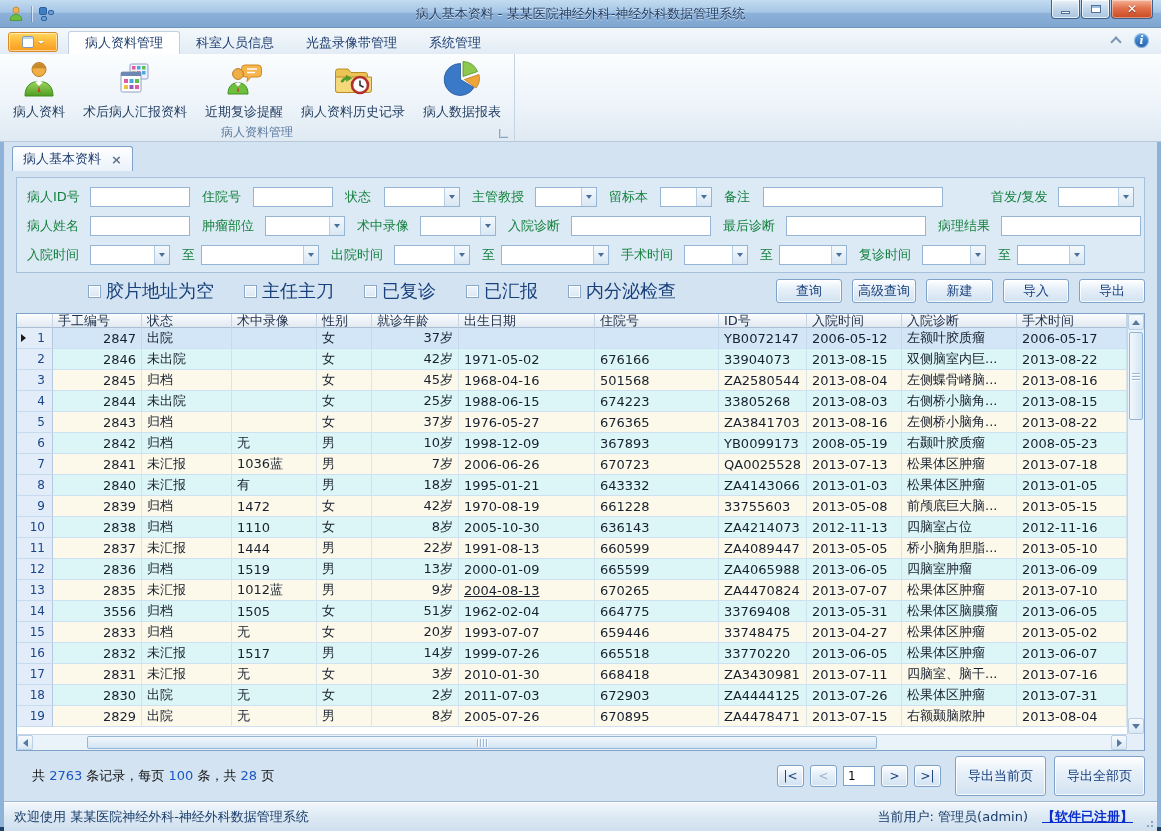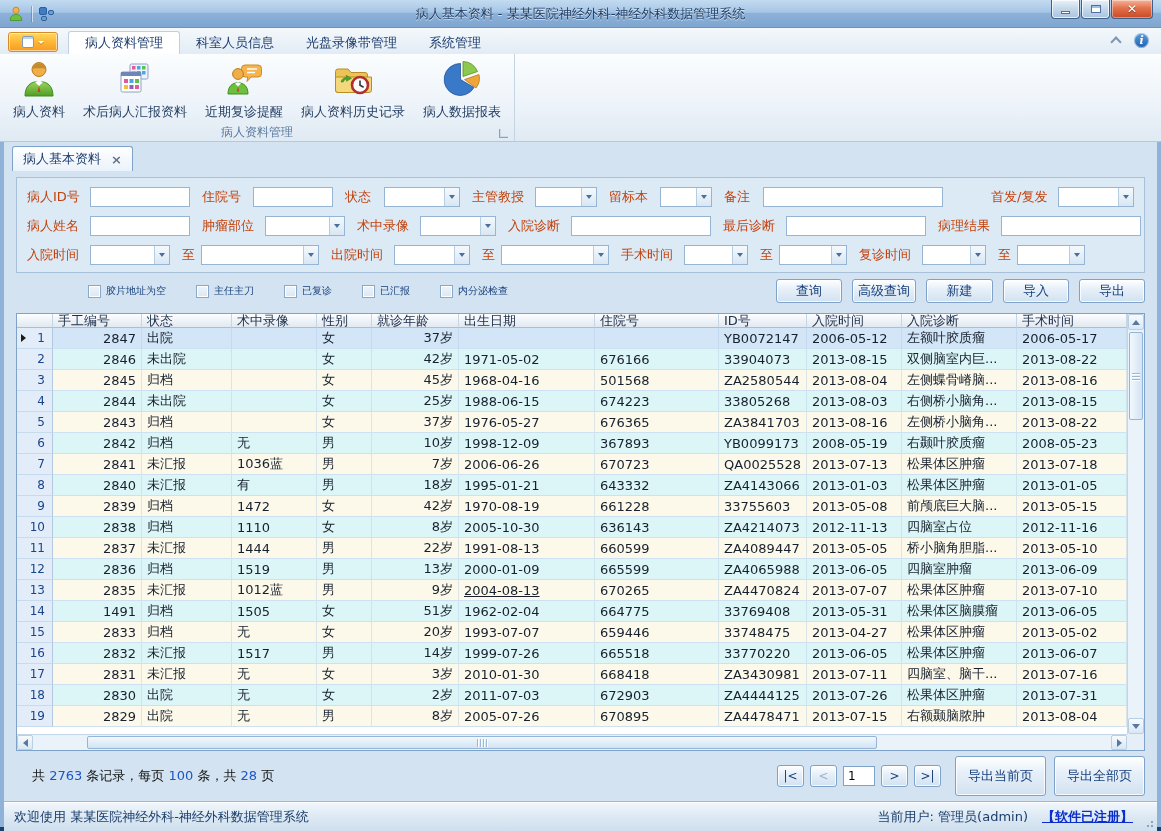--- a/index.html
+++ b/index.html
@@ -64,30 +64,30 @@
   .docRow{margin-top:4px;height:25px;display:flex;align-items:flex-end;padding-left:8px;}
   .docTab{height:25px;padding:0 10px;background:linear-gradient(#ffffff,#eaf2fa);border:1px solid #7fa3c8;border-bottom:none;
     border-radius:3px 3px 0 0;display:flex;align-items:center;gap:10px;color:#1e3c6e;font-size:13px;}
   .docTab .x{color:#5f7389;font-weight:bold;font-size:13px;line-height:1;}
   
   .filterBox{margin:6px 12px 0;background:#dceaf6;border:1px solid #a7c1da;padding:9px 10px 7px;display:flex;flex-direction:column;gap:9px;}
   .frow{display:flex;align-items:center;}
   .field{display:flex;align-items:center;margin-right:12px;}
   .field:last-child{margin-right:0;}
   .field.end{margin-left:auto;margin-right:0;}
-  .flabel{color:#c2410c;white-space:nowrap;margin-right:5px;font-size:13px;}
+  .flabel{color:#15803d;white-space:nowrap;margin-right:5px;font-size:13px;}
   .tinput{height:20px;border:1px solid #96b5d4;background:#fff;}
   .combo{height:20px;border:1px solid #96b5d4;background:#fff;display:flex;}
   .combo .cfill{flex:1;}
   .combo .arrow{width:15px;background:linear-gradient(#f4f9fd,#d9e7f3);border-left:1px solid #b7cde2;
     display:flex;align-items:center;justify-content:center;}
   .combo .arrow i{width:0;height:0;border:3px solid transparent;border-top:4px solid #4a6f9a;margin-top:3px;}
   
   .checkRow{margin:6px 12px 0;display:flex;align-items:center;padding-left:72px;}
-  .cbx{display:flex;align-items:center;gap:5px;margin-right:30px;color:#17407c;font-size:10px;}
+  .cbx{display:flex;align-items:center;gap:5px;margin-right:30px;color:#17407c;font-size:18px;}
   .cbx .box{width:13px;height:13px;border:1px solid #8aa8c8;background:linear-gradient(#eef4fa,#dce8f4);box-shadow:inset 0 0 0 1px #fff;}
   .actions{margin-left:auto;display:flex;gap:10px;}
   .btn{height:24px;border:1px solid #7fa3c8;border-radius:3px;color:#17407c;font-size:13px;
     background:linear-gradient(#ffffff,#e7f0f9 40%,#d2e2f1);display:flex;align-items:center;justify-content:center;
     box-shadow:inset 0 0 0 1px rgba(255,255,255,.8);}
   
   .gridWrap{margin:10px 12px 0;position:relative;border:1px solid #7fa3c8;background:#fff;height:438px;}
   .gtable{position:absolute;left:0;top:0;right:17px;bottom:16px;overflow:hidden;}
   .hrow{display:flex;height:14px;}
   .hcell{border-right:1px solid #c6d5e4;border-bottom:1px solid #aabfd4;padding:0 5px;display:flex;align-items:center;
@@ -668,21 +668,21 @@
             <div class="dc ar" style="flex: 0 0 87px;">9岁</div>
             <div class="dc" style="flex: 0 0 136px; text-decoration: underline;">2004-08-13</div>
             <div class="dc" style="flex: 0 0 124px;">670265</div>
             <div class="dc" style="flex: 0 0 88px;">ZA4470824</div>
             <div class="dc" style="flex: 0 0 95px;">2013-07-07</div>
             <div class="dc" style="flex: 0 0 115px;">松果体区肿瘤</div>
             <div class="dc" style="flex: 1 1 0%;">2013-07-10</div>
           </div>
           <div class="drow row-even">
             <div class="rn">14</div>
-            <div class="dc ar" style="flex: 0 0 89px;">1491</div>
+            <div class="dc ar" style="flex: 0 0 89px;">3556</div>
             <div class="dc" style="flex: 0 0 90px;">归档</div>
             <div class="dc" style="flex: 0 0 85px;">1505</div>
             <div class="dc" style="flex: 0 0 55px;">女</div>
             <div class="dc ar" style="flex: 0 0 87px;">51岁</div>
             <div class="dc" style="flex: 0 0 136px;">1962-02-04</div>
             <div class="dc" style="flex: 0 0 124px;">664775</div>
             <div class="dc" style="flex: 0 0 88px;">33769408</div>
             <div class="dc" style="flex: 0 0 95px;">2013-05-31</div>
             <div class="dc" style="flex: 0 0 115px;">松果体区脑膜瘤</div>
             <div class="dc" style="flex: 1 1 0%;">2013-06-05</div>

